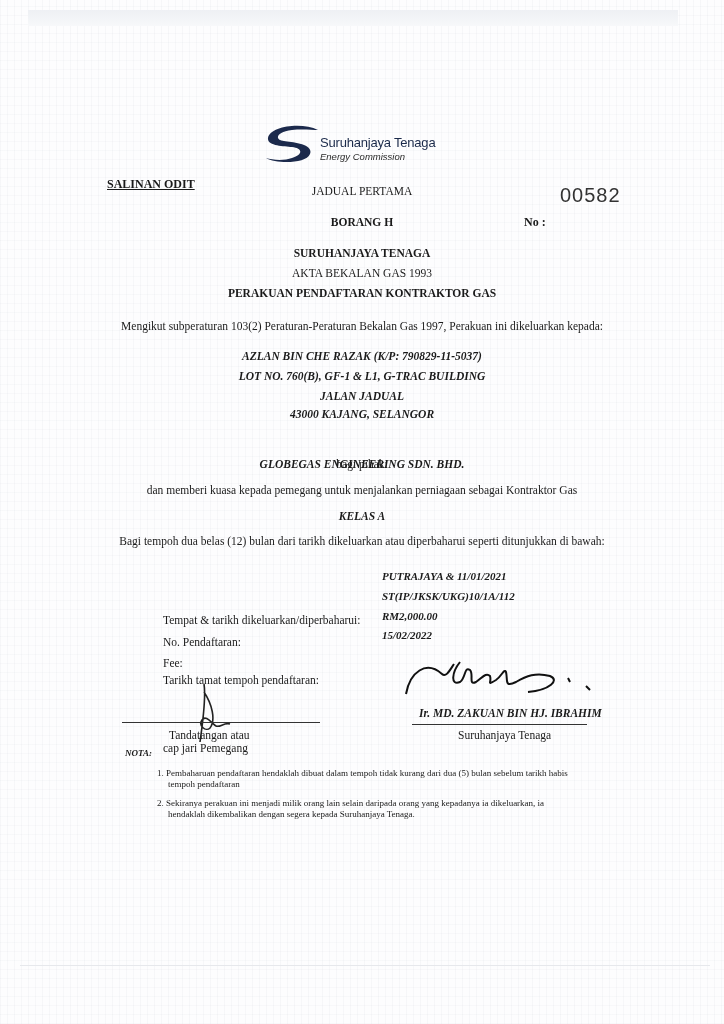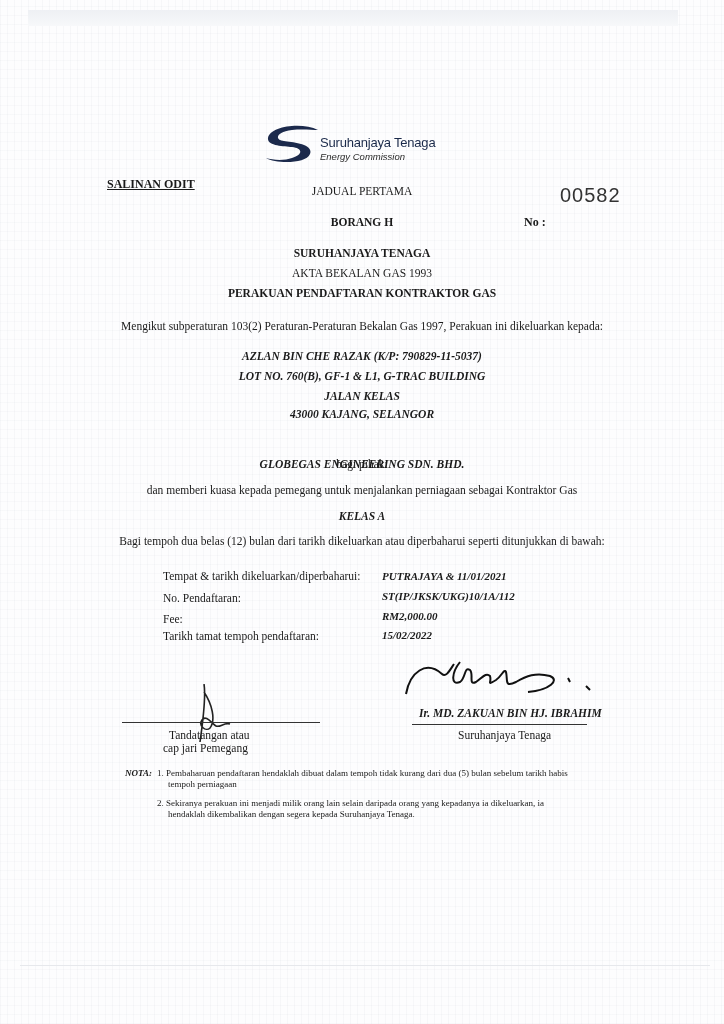--- a/index.html
+++ b/index.html
@@ -47,21 +47,21 @@
   .hdr-b { font-size:11.5px; font-weight:bold; }
   .no-label {
     left:524px; top:191px; font-size:12px; font-weight:bold;margin-top:24px;
   }
   .no-value {
     left:560px; top:184px; font-family:"Liberation Sans","DejaVu Sans",sans-serif;
     font-size:20px; color:#333; letter-spacing:1px;
   }
   .body-text { font-size:11.5px; }
   .ital-b { font-size:11.5px; font-weight:bold; font-style:italic; }
-  .row-label { left:163px; font-size:11.5px; }
+  .row-label { left:163px; font-size:11.5px;margin-top:44px; }
   .row-value { left:382px; font-size:11px; font-weight:bold; font-style:italic; }
   .sig-line-left { left:122px; top:722px; width:198px; height:1px; background:#333; }
   .sig-line-right { left:412px; top:724px; width:175px; height:1px; background:#333; }
   .small { font-size:9px; }
   .nota-b { font-size:9px; font-weight:bold; font-style:italic; }
 </style>
 </head>
 <body>
 
 <div class="page">
@@ -84,21 +84,21 @@
   <div class="abs center hdr" style="top:267px">AKTA BEKALAN GAS 1993</div>
   <div class="abs center hdr-b" style="top:287px">PERAKUAN PENDAFTARAN KONTRAKTOR GAS</div>
 
   <div class="abs no-label">No :</div>
   <div class="abs no-value">00582</div>
 
   <div class="abs center body-text" style="top:320px">Mengikut  subperaturan 103(2) Peraturan-Peraturan Bekalan Gas 1997, Perakuan ini dikeluarkan kepada:</div>
 
   <div class="abs center ital-b" style="top:350px">AZLAN BIN CHE RAZAK (K/P: 790829-11-5037)</div>
   <div class="abs center ital-b" style="top:370px">LOT NO. 760(B), GF-1 &amp; L1, G-TRAC BUILDING</div>
-  <div class="abs center ital-b" style="top:390px">JALAN KELAS</div>
+  <div class="abs center ital-b" style="top:390px">JALAN JADUAL</div>
   <div class="abs center ital-b" style="top:408px">43000 KAJANG, SELANGOR</div>
 
   <div class="abs center body-text" style="top:458px">bagi pihak:</div>
   <div class="abs center ital-b" style="top:458px">GLOBEGAS ENGINEERING SDN. BHD.</div>
   <div class="abs center ital-b" style="top:510px">KELAS A</div>
   <div class="abs center body-text" style="top:484px">dan memberi kuasa kepada pemegang untuk menjalankan perniagaan sebagai Kontraktor Gas</div>
   <div class="abs center body-text" style="top:535px">Bagi tempoh dua belas (12) bulan dari tarikh dikeluarkan atau diperbaharui seperti ditunjukkan di bawah:</div>
 
   <div class="abs row-label" style="top:570px">Tempat &amp; tarikh dikeluarkan/diperbaharui:</div>
   <div class="abs row-value" style="top:570px">PUTRAJAYA &amp; 11/01/2021</div>
@@ -116,21 +116,21 @@
   <div class="abs body-text" style="left:169px;top:729px">Tandatangan atau</div>
   <div class="abs body-text" style="left:163px;top:742px">cap jari Pemegang</div>
 
   <svg class="abs" style="left:400px;top:652px" width="200" height="50" viewBox="0 0 200 50">
     <path d="M6 42 C10 20, 26 8, 42 22 C46 26, 50 18, 54 12 M60 10 C52 20, 50 34, 60 30 C66 26, 64 14, 70 18 C74 22, 68 34, 76 30 C82 26, 86 20, 90 24 C92 30, 86 34, 96 28 C102 24, 104 16, 106 20 C108 28, 104 36, 116 30 C126 24, 136 20, 150 24 C160 28, 150 38, 128 40 M168 26 L170 30 M186 34 L190 38" fill="none" stroke="#111" stroke-width="2"></path>
   </svg>
   <div class="abs ital-b" style="left:419px;top:707px">Ir. MD. ZAKUAN BIN HJ. IBRAHIM</div>
   <div class="abs sig-line-right"></div>
   <div class="abs body-text" style="left:458px;top:729px">Suruhanjaya Tenaga</div>
 
-  <div class="abs nota-b" style="left:125px;top:768px">NOTA:</div>
+  <div class="abs nota-b" style="left:125px;top:748px">NOTA:</div>
   <div class="abs small" style="left:157px;top:768px">1.</div>
   <div class="abs small" style="left:166px;top:768px;width:450px">Pembaharuan pendaftaran hendaklah dibuat dalam tempoh tidak kurang dari dua (5) bulan sebelum tarikh habis</div>
-  <div class="abs small" style="left:168px;top:779px">tempoh perniagaan</div>
+  <div class="abs small" style="left:168px;top:779px">tempoh pendaftaran</div>
 
   <div class="abs small" style="left:157px;top:798px">2.</div>
   <div class="abs small" style="left:166px;top:798px;width:450px">Sekiranya perakuan ini menjadi milik orang lain selain  daripada orang yang  kepadanya ia dikeluarkan, ia</div>
   <div class="abs small" style="left:168px;top:809px">hendaklah dikembalikan dengan segera kepada Suruhanjaya Tenaga.</div>
 </div>
 
 </body></html>

